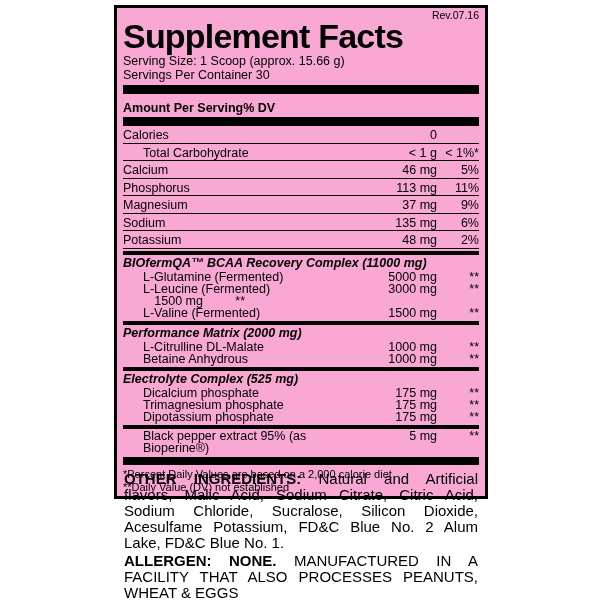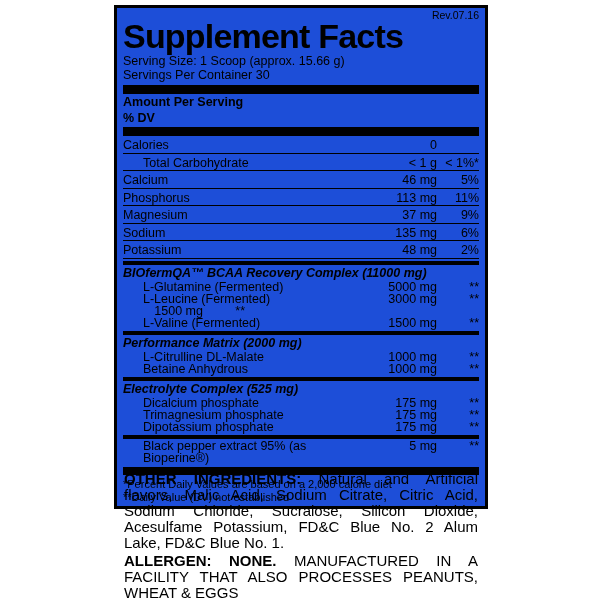--- a/index.html
+++ b/index.html
@@ -12,21 +12,21 @@
     overflow: hidden;
   }
 
   
   .facts-box {
     position: absolute;
     left: 114px;
     top: 5px;
     width: 374px;
     border: 3px solid #000;
-    background: #1d4ed8;
+    background: #f9a8d4;
     padding: 2px 6px 3px 6px;
   }
   .rev {
     font-size: 10.5px;
     line-height: 11px;
     text-align: right;
   }
   .title {
     font-size: 34px;
     font-weight: 700;
@@ -43,22 +43,21 @@
     height: 9px;
     background: #000;
     margin-top: 3px;
   }
   .bar-thick.below-head { margin-top: 1px; }
   .head-row {
     display: flex;
     font-weight: 700;
     font-size: 12.5px;
     line-height: 16px;
-    padding-top: 0;
-    flex-direction: column;
+    padding-top: 6px;
   }
   .row { display: flex; font-size: 12.5px; }
   .row .name { flex: 1; }
   .row .amt { text-align: right; min-width: 80px; white-space: nowrap; }
   .row .dv { width: 42px; text-align: right; white-space: nowrap; }
   .minerals .row {
     line-height: 14.5px;
     border-bottom: 1px solid #000;
     padding-top: 2px;
   }

